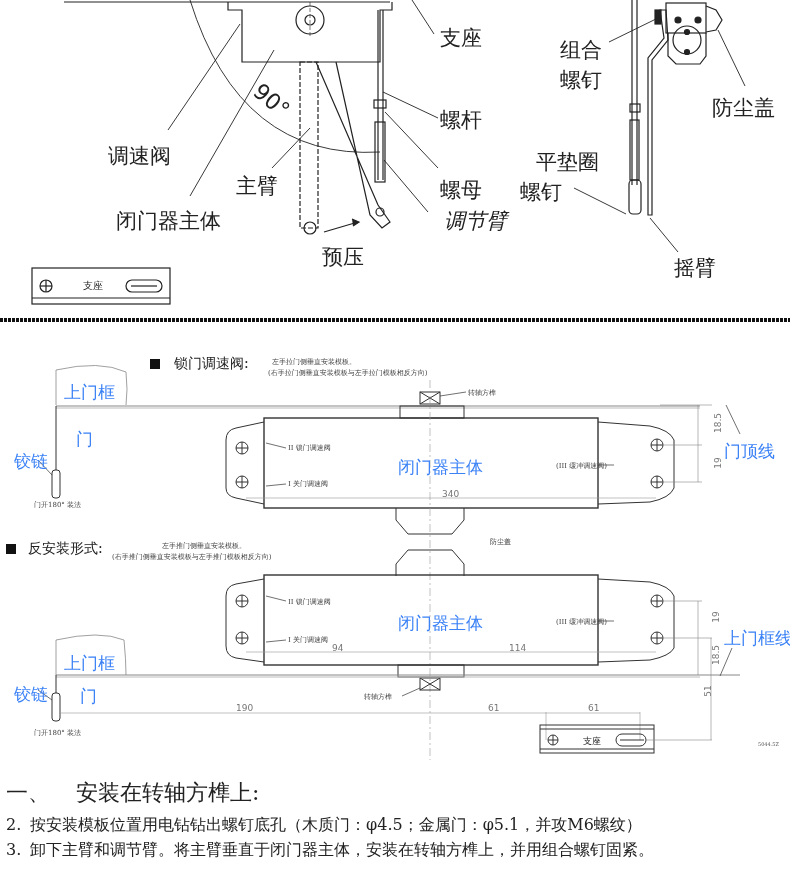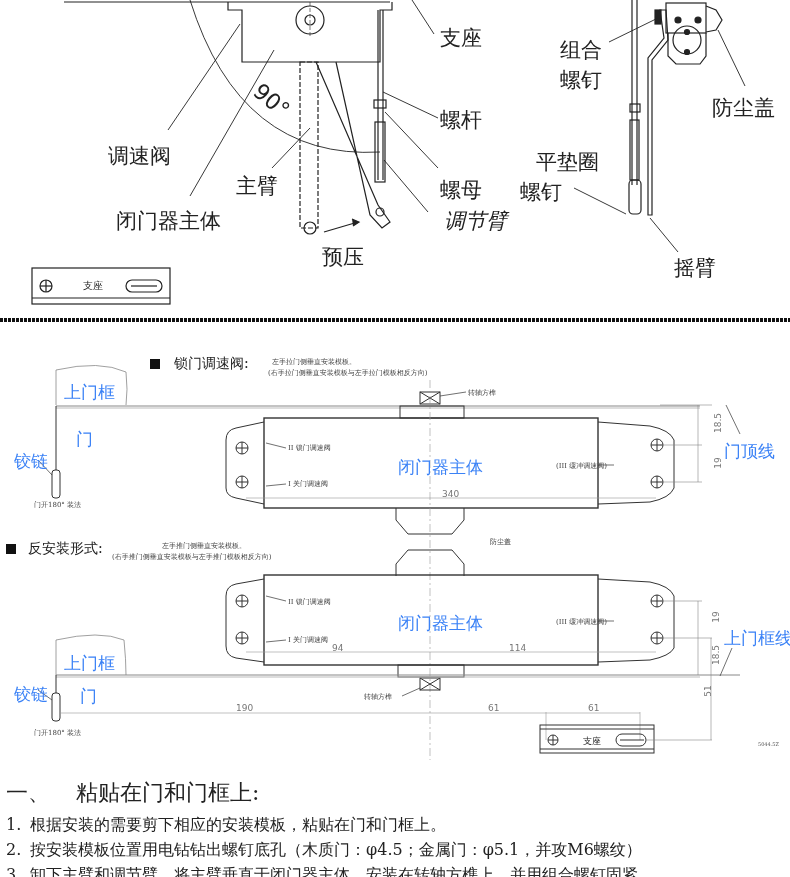--- a/index.html
+++ b/index.html
@@ -241,18 +241,17 @@
 <div class="abs dim" style="left:588px;top:703px;">61</div>
 <div class="abs dim" style="left:710px;top:612px;transform:rotate(-90deg);">19</div>
 <div class="abs dim" style="left:706px;top:650px;transform:rotate(-90deg);">18.5</div>
 <div class="abs dim" style="left:702px;top:686px;transform:rotate(-90deg);">51</div>
 <div class="abs lbl-md" style="left:724px;top:627px;">上门框线</div>
 <div class="abs" style="left:583px;top:735px;font-size:9px;">支座</div>
 <div class="abs" style="left:758px;top:741px;font-size:5px;color:#555;">5044.5Z</div>
 
 <div class="steps">
   <div class="title">
-    <span class="num">一、</span><span>粘贴在门和门框上:</span>
+    <span class="num">一、</span><span>安装在转轴方榫上:</span>
   </div>
-  <div class="line"><span class="n">1.</span><span>根据安装的需要剪下相应的安装模板，粘贴在门和门框上。</span></div>
   <div class="line"><span class="n">2.</span><span>按安装模板位置用电钻钻出螺钉底孔（木质门：φ4.5；金属门：φ5.1，并攻M6螺纹）</span></div>
   <div class="line"><span class="n">3.</span><span>卸下主臂和调节臂。将主臂垂直于闭门器主体，安装在转轴方榫上，并用组合螺钉固紧。</span></div>
 </div>
 
 </body></html>

